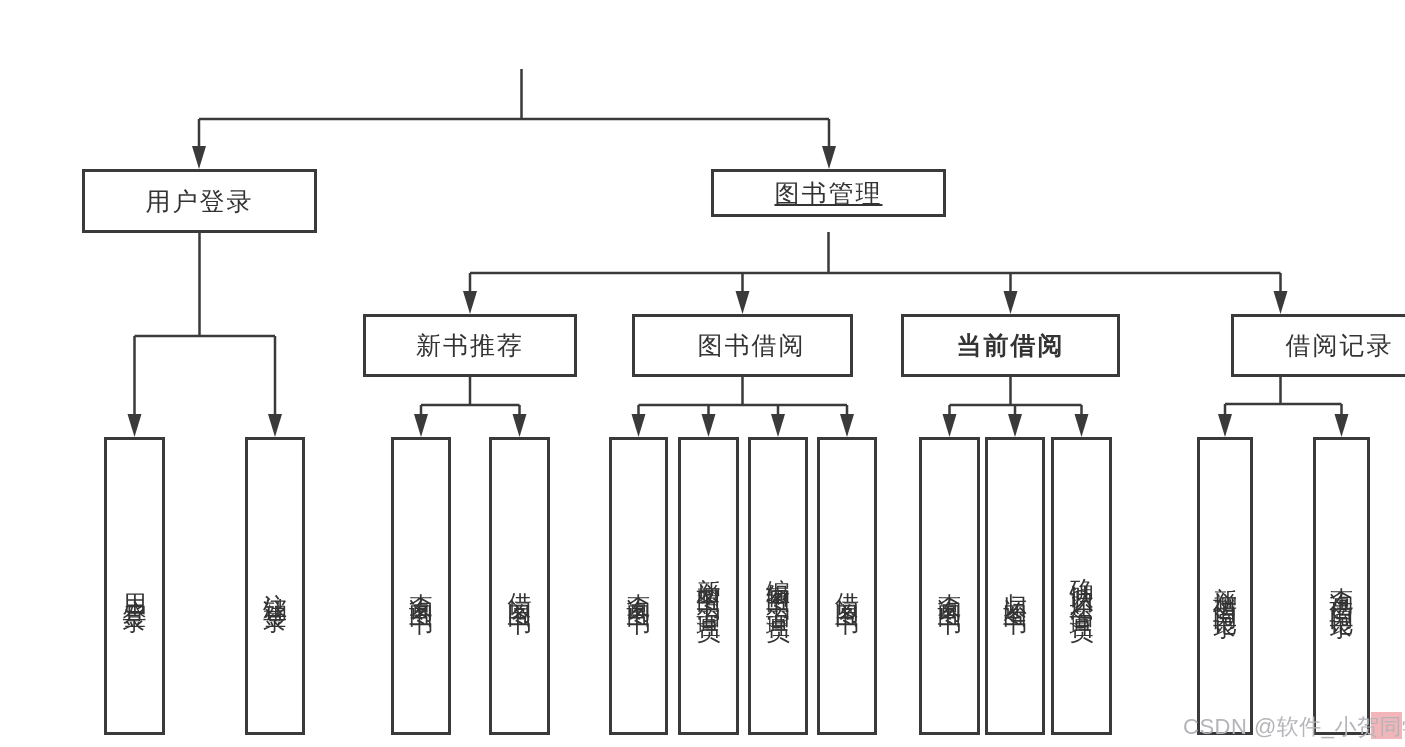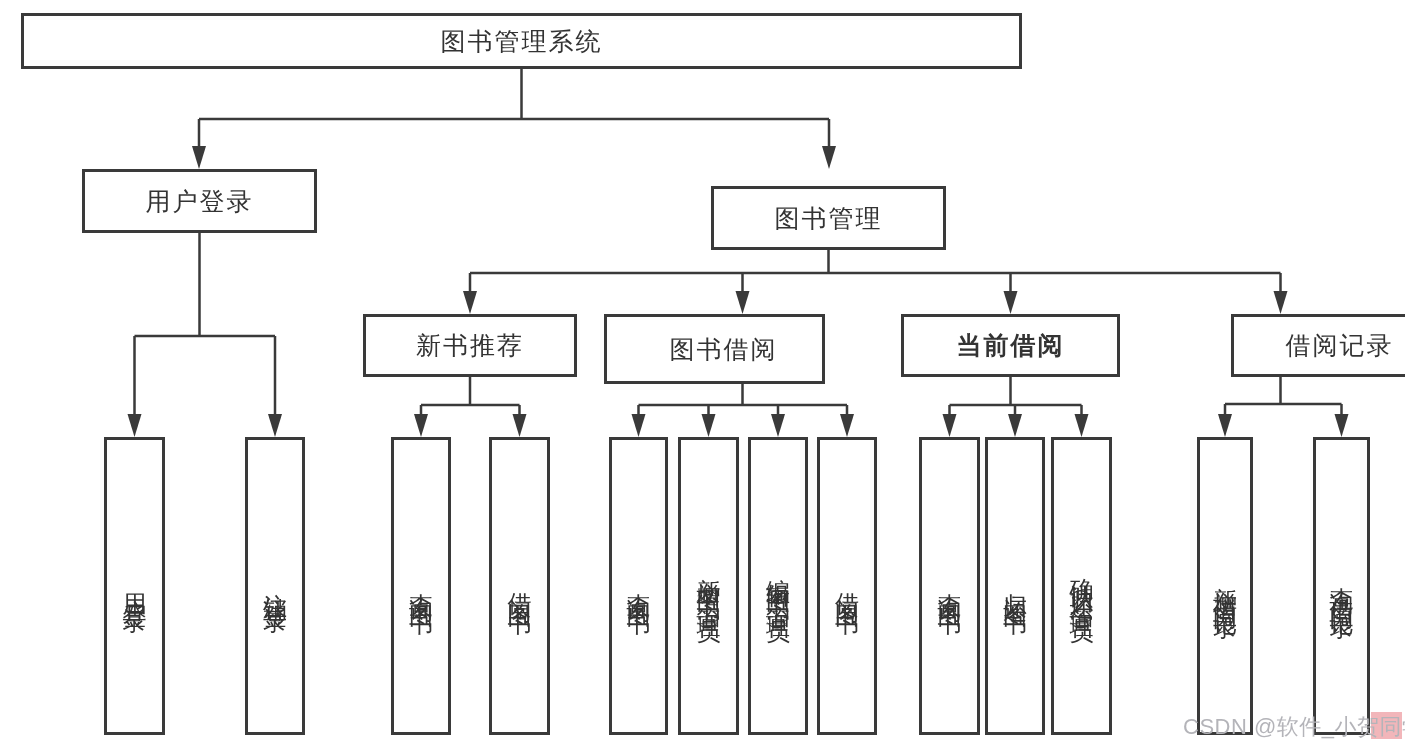--- a/index.html
+++ b/index.html
@@ -89,35 +89,32 @@
       <polygon points="771,414 785,414 778,437"></polygon>
       <polygon points="840,414 854,414 847,437"></polygon>
       <polygon points="942.5,414 956.5,414 949.5,437"></polygon>
       <polygon points="1008,414 1022,414 1015,437"></polygon>
       <polygon points="1074.5,414 1088.5,414 1081.5,437"></polygon>
       <polygon points="1218,414 1232,414 1225,437"></polygon>
       <polygon points="1334.5,414 1348.5,414 1341.5,437"></polygon>
     </g>
   </svg>
 
-  <div class="node" style="left:21px; top:13px; width:1001px; height:56px;">
-    <span class="hlabel">图书管理系统</span>
-  </div>
 
   <div class="node" style="left:82px; top:169px; width:235px; height:64px;">
     <span class="hlabel">用户登录</span>
   </div>
-  <div class="node" style="left:711px; top:186px; width:235px; height:64px;">
+  <div class="node" style="left:711px; top:169px; width:235px; height:48px;text-decoration:underline;">
     <span class="hlabel">图书管理</span>
   </div>
 
   <div class="node" style="left:363px; top:314px; width:214px; height:63px;font-family:Liberation Serif, serif;">
     <span class="hlabel">新书推荐</span>
   </div>
-  <div class="node" style="left:604px; top:314px; width:221px; height:70px;padding-left:18px;">
+  <div class="node" style="left:632px; top:314px; width:221px; height:63px;padding-left:18px;">
     <span class="hlabel">图书借阅</span>
   </div>
   <div class="node" style="left:901px; top:314px; width:219px; height:63px;font-weight:bold;">
     <span class="hlabel">当前借阅</span>
   </div>
   <div class="node" style="left:1216px; top:314px; width:217px; height:63px;margin-left:15px;">
     <span class="hlabel">借阅记录</span>
   </div>
 
   <div class="node leaf" style="left:104px; top:437px; width:61px; height:298px;">

